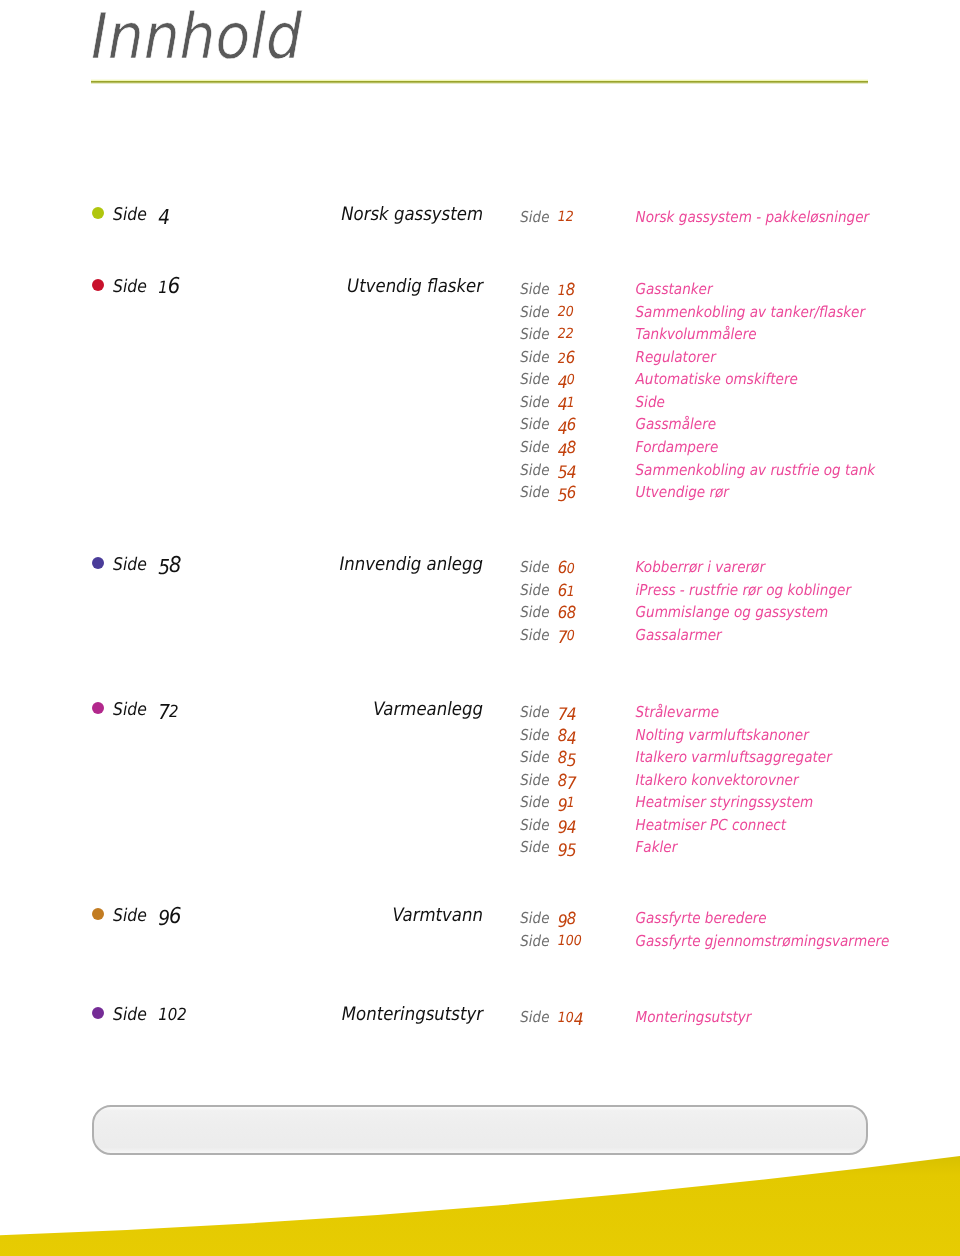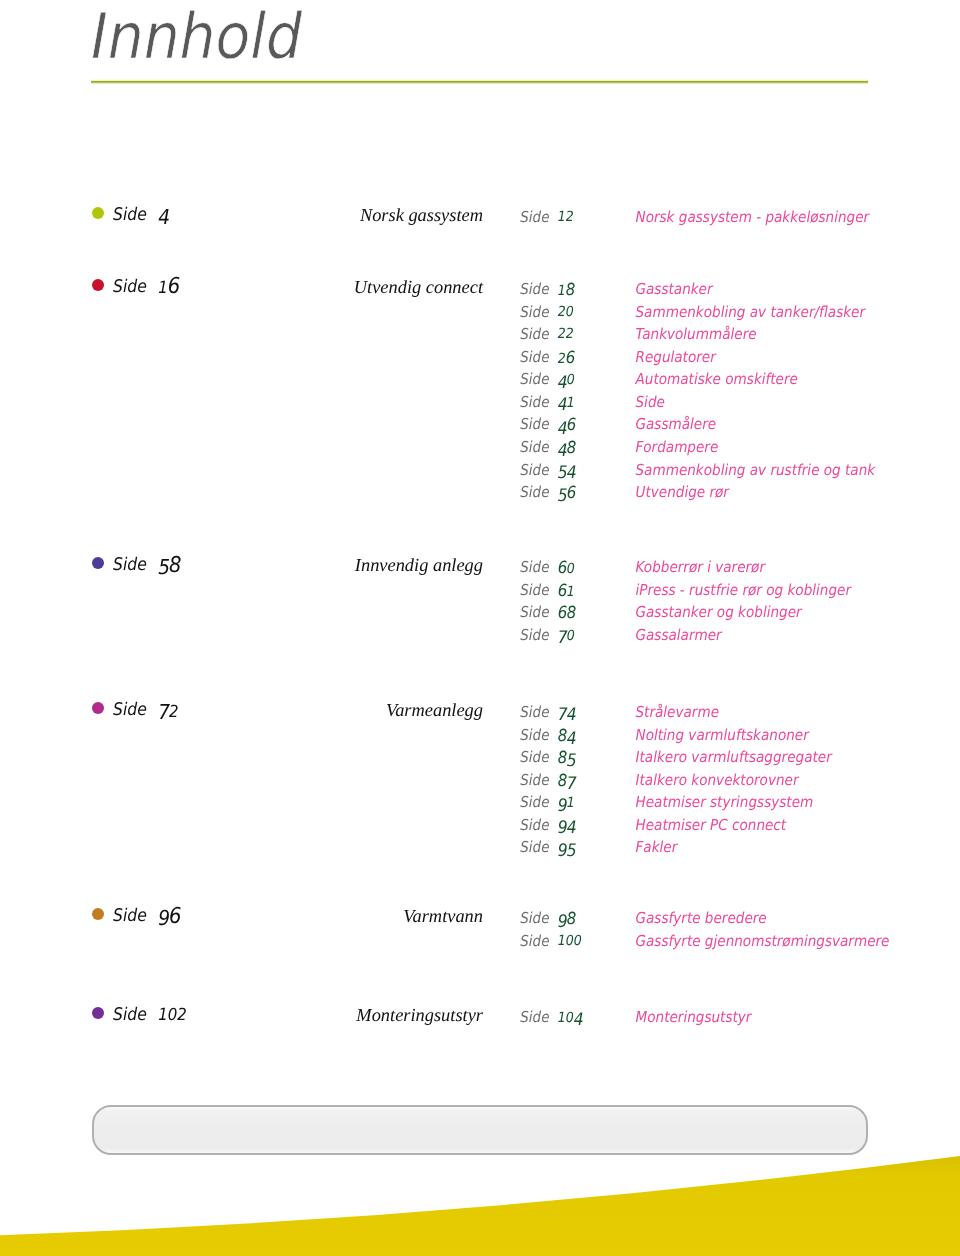--- a/index.html
+++ b/index.html
@@ -14,26 +14,26 @@
 #rule{position:absolute;left:91px;top:71.2px;width:777px;height:4.6px;
  background:linear-gradient(180deg,#ffffff 0%,#f0f6b4 30%,#9aa32c 45%,#9aa32c 60%,#cad283 78%,#ffffff 100%);}
 
 .section{position:absolute;left:0;width:960px;height:0;}
 .bullet{position:absolute;left:91.5px;top:5.0px;width:12.2px;height:12.2px;border-radius:50%;}
 .sec-sidelab{position:absolute;left:113px;top:4.0px;font-size:17.4px;font-style:italic;color:#111;
  line-height:18px;}
 .sec-num{position:absolute;left:158.2px;top:4.0px;font-size:17.2px;font-style:italic;color:#111;
  line-height:18px;height:18px;overflow:visible;}
 .sec-name{position:absolute;left:0;top:4.0px;width:483px;text-align:right;font-size:18.4px;
- font-style:italic;color:#111;line-height:18px;font-family:Liberation Serif, serif;}
+ font-style:italic;color:#111;line-height:18px;}
 
 .sublist{position:absolute;left:0;top:8.2px;width:960px;}
 .subrow{position:relative;height:22.55px;}
 .sub-sidelab{position:absolute;left:520.3px;top:0;font-size:15.0px;font-style:italic;color:#6e6e6e;line-height:15px;}
-.sub-num{position:absolute;left:557.8px;top:0px;font-size:14.4px;font-style:italic;color:#14532d;line-height:15px;}
+.sub-num{position:absolute;left:557.8px;top:0px;font-size:14.4px;font-style:italic;color:#c2410c;line-height:15px;}
 .sub-title{position:absolute;left:635.5px;top:0;font-size:15.1px;font-style:italic;color:#ec4899;line-height:15px;}
 
 i.dx,i.da,i.dd{font-style:italic;display:inline;vertical-align:baseline;}
 .sec-num i{line-height:18px;}
 .sec-num i.dd{top:0.09em;}
 .sec-num i.da{font-size:1.27em;}
 .sub-num i{line-height:15px;}
 .notenum i{line-height:20px;}
 i.dx{font-size:0.97em;letter-spacing:0.0em;}
 i.da{font-size:1.16em;letter-spacing:-0.04em;}
@@ -60,21 +60,21 @@
         <span class="sub-sidelab">Side</span>
         <span class="sub-num"><i class="dx">1</i><i class="dx">2</i></span>
         <span class="sub-title">Norsk gassystem - pakkeløsninger</span>
       </div>
     </div>
   </div>
   <div class="section" style="top:266px">
     <span class="bullet" style="background:#c8112c"></span>
     <span class="sec-sidelab">Side</span>
     <span class="sec-num"><i class="dx">1</i><i class="da">6</i></span>
-    <span class="sec-name">Utvendig connect</span>
+    <span class="sec-name">Utvendig flasker</span>
     <div class="sublist">
       <div class="subrow">
         <span class="sub-sidelab">Side</span>
         <span class="sub-num"><i class="dx">1</i><i class="da">8</i></span>
         <span class="sub-title">Gasstanker</span>
       </div>
       <div class="subrow">
         <span class="sub-sidelab">Side</span>
         <span class="sub-num"><i class="dx">2</i><i class="dx">0</i></span>
         <span class="sub-title">Sammenkobling av tanker/flasker</span>
@@ -133,21 +133,21 @@
         <span class="sub-title">Kobberrør i varerør</span>
       </div>
       <div class="subrow">
         <span class="sub-sidelab">Side</span>
         <span class="sub-num"><i class="da">6</i><i class="dx">1</i></span>
         <span class="sub-title">iPress - rustfrie rør og koblinger</span>
       </div>
       <div class="subrow">
         <span class="sub-sidelab">Side</span>
         <span class="sub-num"><i class="da">6</i><i class="da">8</i></span>
-        <span class="sub-title">Gasstanker og koblinger</span>
+        <span class="sub-title">Gummislange og gassystem</span>
       </div>
       <div class="subrow">
         <span class="sub-sidelab">Side</span>
         <span class="sub-num"><i class="dd">7</i><i class="dx">0</i></span>
         <span class="sub-title">Gassalarmer</span>
       </div>
     </div>
   </div>
   <div class="section" style="top:689px">
     <span class="bullet" style="background:#b2288c"></span>

